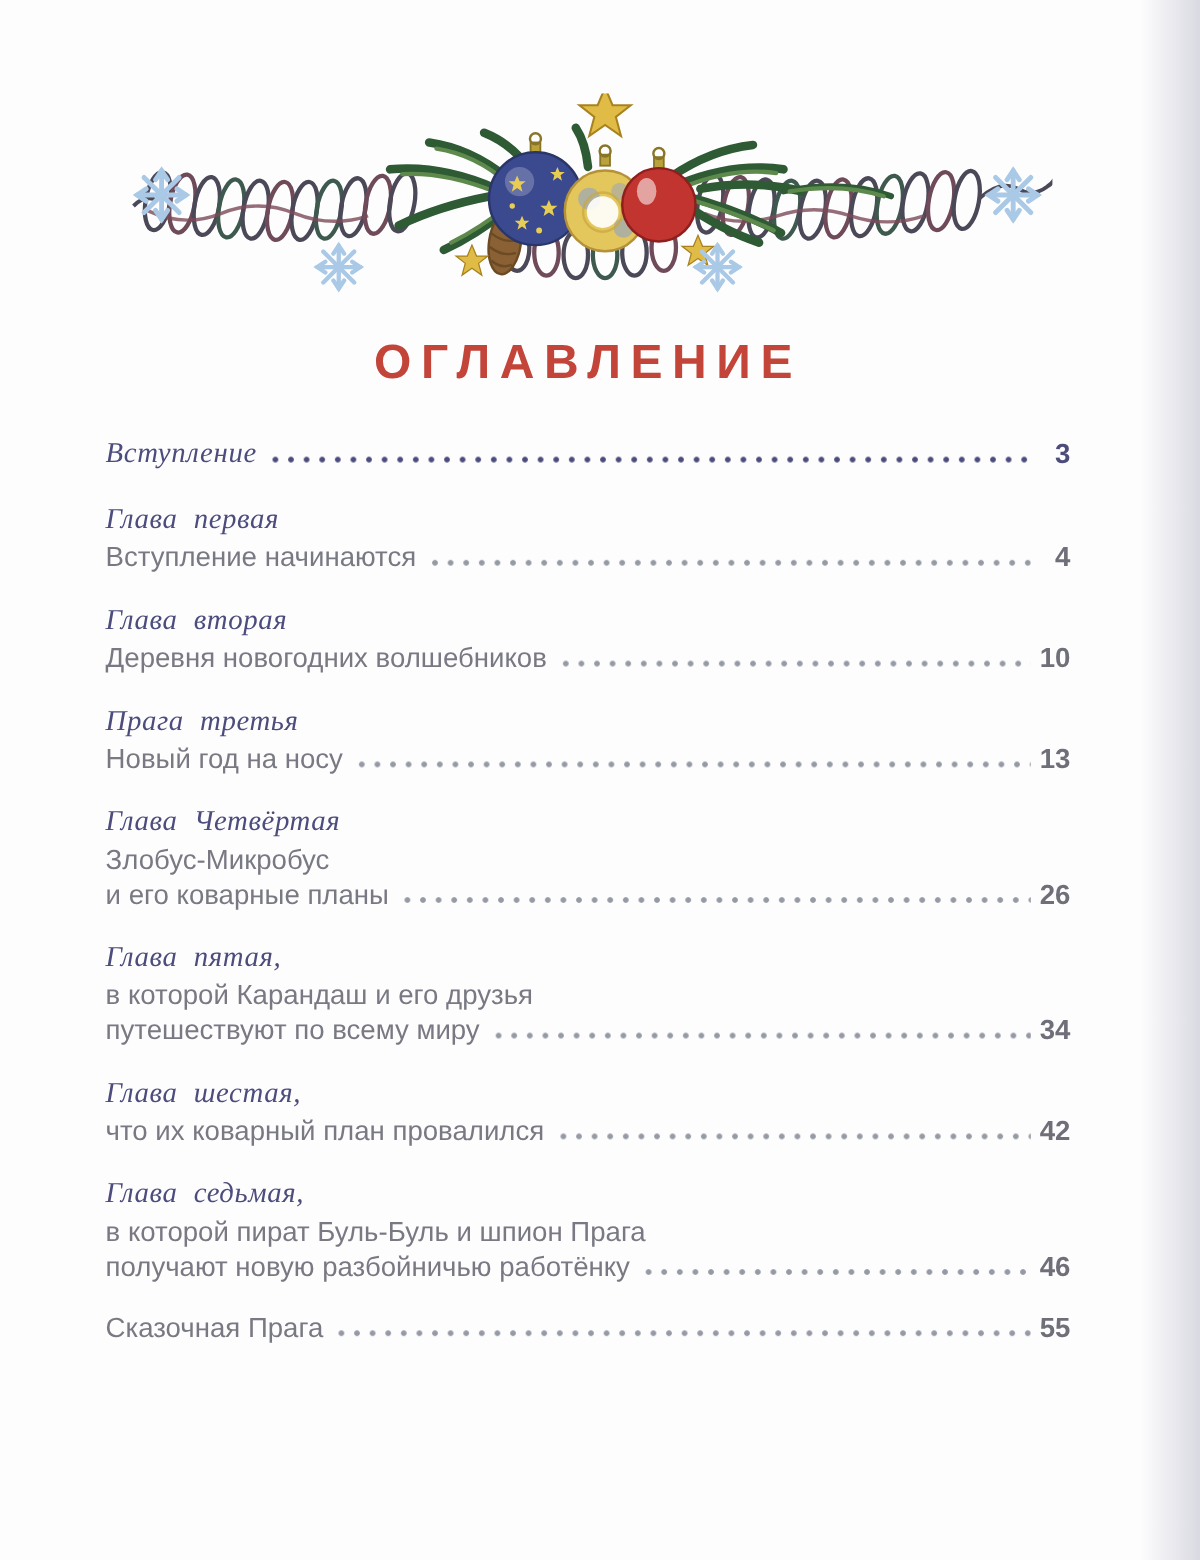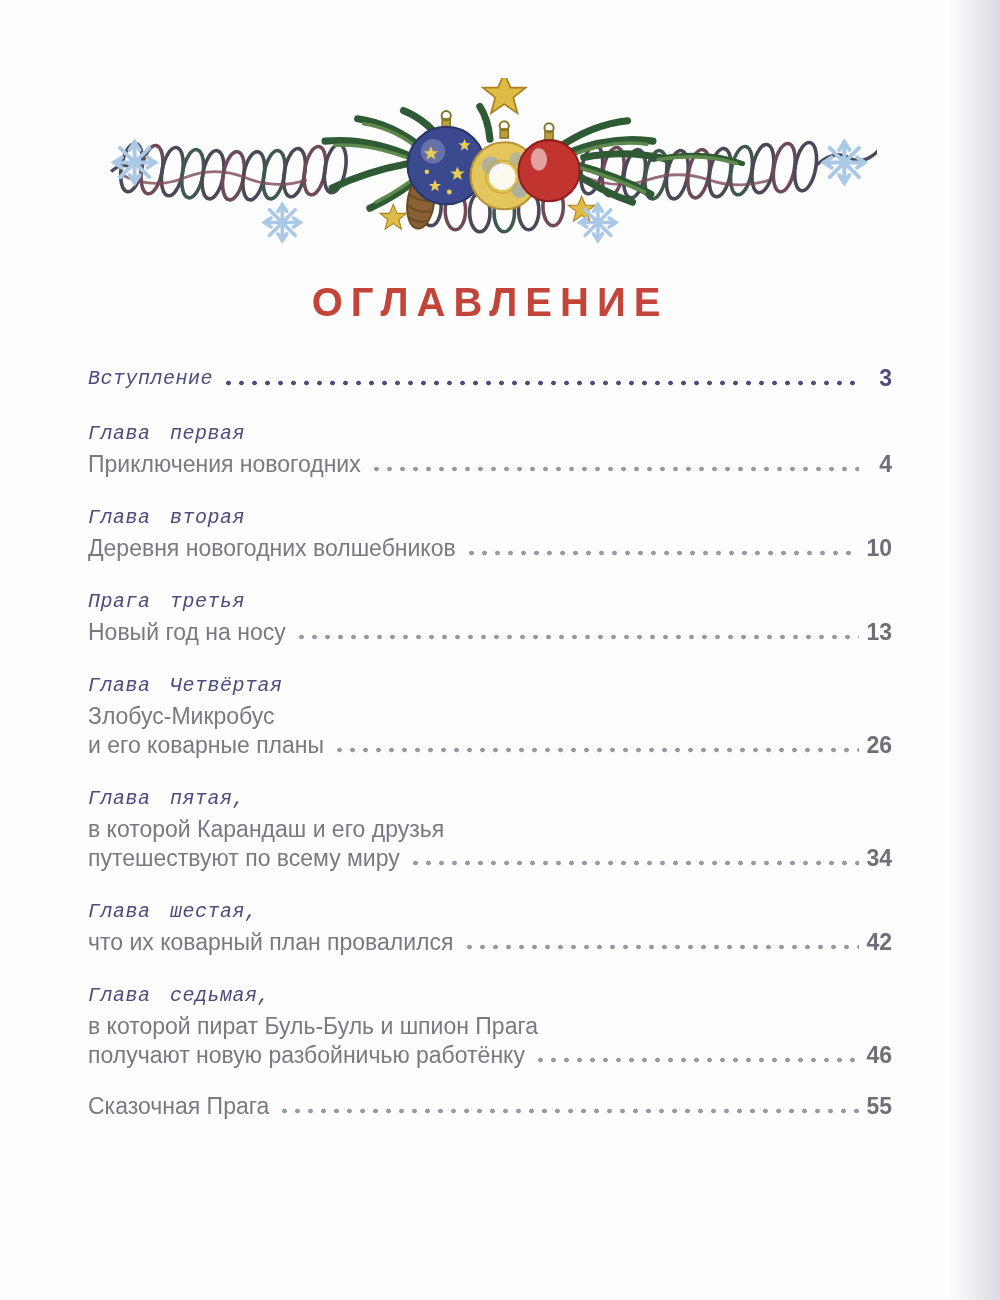--- a/index.html
+++ b/index.html
@@ -21,23 +21,23 @@
     margin:34px 0 0 0;
     font-size:40px;line-height:44px;
     font-weight:bold;
     letter-spacing:8px;
     color:var(--title-color,#c34539);
     font-family:"Liberation Sans",sans-serif;
   }
   .toc{margin-top:38px;}
   .toc-entry{margin-bottom:22px;}
   .toc-heading{
-    font-family:Liberation Mono, monospace;
+    font-family:Liberation Serif, serif;
     font-style:italic;
-    font-size:20px;line-height:33px;
+    font-size:24px;line-height:33px;
     letter-spacing:0.5px;word-spacing:7px;
     color:var(--heading-color,#4c4c7d);
   }
   .toc-line{
     font-size:23px;line-height:29px;
     color:var(--body-color,#797983);
   }
   .leader-row{display:flex;align-items:flex-end;}
   .leader-row .row-text{white-space:nowrap;}
   .dot-leader{
@@ -199,21 +199,21 @@
       <div class="toc-entry">
         <div class="leader-row heading-leader">
           <span class="row-text toc-heading">Вступление</span>
           <span class="dot-leader"></span>
           <span class="page-number">3</span>
         </div>
       </div>
       <div class="toc-entry">
         <div class="toc-heading">Глава первая</div>
         <div class="leader-row">
-          <span class="row-text toc-line">Приключения новогодних</span>
+          <span class="row-text toc-line">Вступление начинаются</span>
           <span class="dot-leader"></span>
           <span class="page-number">4</span>
         </div>
       </div>
       <div class="toc-entry">
         <div class="toc-heading">Глава вторая</div>
         <div class="leader-row">
           <span class="row-text toc-line">Деревня новогодних волшебников</span>
           <span class="dot-leader"></span>
           <span class="page-number">10</span>

